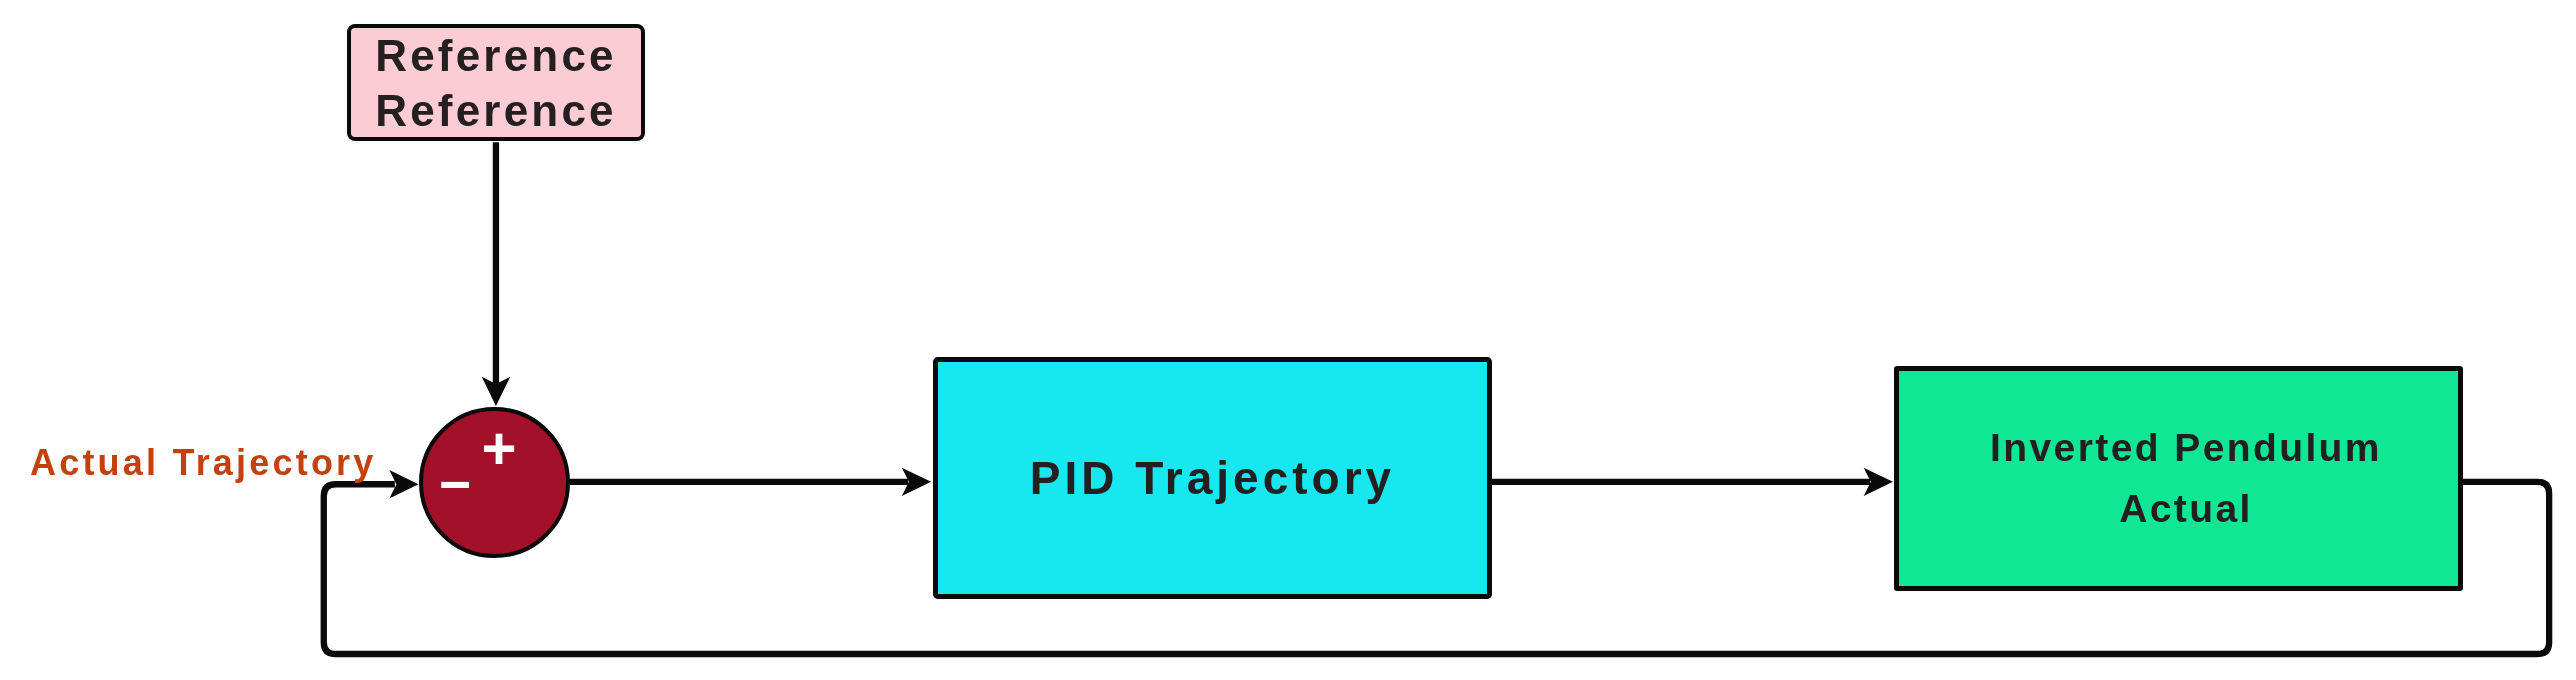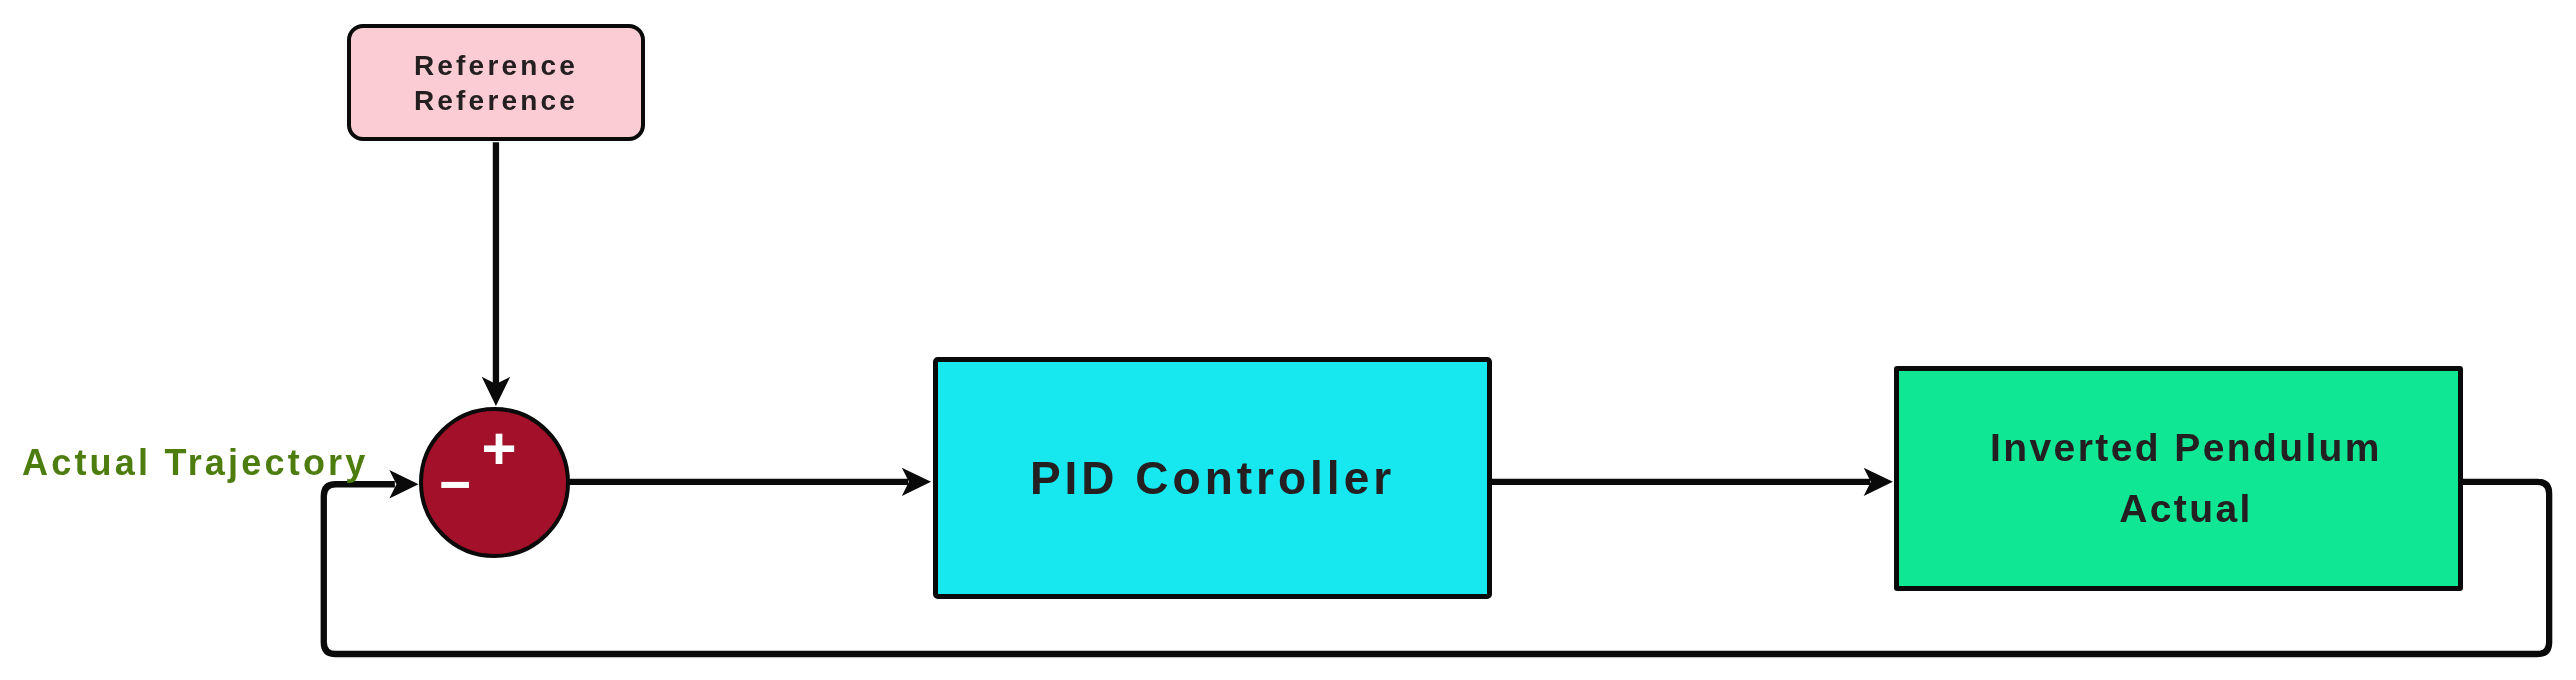--- a/index.html
+++ b/index.html
@@ -44,22 +44,22 @@
     justify-content: center;
     text-align: center;
     color: #242021;
     font-weight: bold;
   }
   .box-reference {
     left: 347px; top: 24px;
     width: 298px; height: 117px;
     background: #fbccd3;
     border: 4.7px solid #0a0a0a;
-    border-radius: 16px;
-    font-size: 28px;
+    border-radius: 8px;
+    font-size: 44px;
     letter-spacing: 3.2px;
     line-height: 1.25;
   }
   .box-pid {
     left: 933px; top: 357px;
     width: 559px; height: 242px;
     background: #17e7ef;
     border: 5.5px solid #0a0a0a;
     border-radius: 4.7px;
     font-size: 46px;
@@ -97,22 +97,22 @@
     left: 76px; top: 38px;
     font-size: 60px;
   }
   .sum-minus {
     left: 32px; top: 73px;
     font-size: 55px;
   }
   .floating-label {
     position: absolute;
     z-index: 2;
-    left: 22px; top: 442px;
-    color: #4d7c0f;
+    left: 30px; top: 442px;
+    color: #c2410c;
     font-weight: bold;
     font-size: 36px;
     letter-spacing: 3.2px;
     white-space: nowrap;
   }
 </style>
 </head>
 <body>
 
 <div class="stage">
@@ -144,21 +144,21 @@
     <span>Reference</span>
     <span>Reference</span>
   </div>
 
   <div class="sum-circle">
     <span class="sum-sign sum-plus">+</span>
     <span class="sum-sign sum-minus">−</span>
   </div>
 
   <div class="node box-pid">
-    <span>PID Controller</span>
+    <span>PID Trajectory</span>
   </div>
 
   <div class="node box-plant">
     <span>Inverted Pendulum</span>
     <span>Actual</span>
   </div>
 
   <div class="floating-label">Actual Trajectory</div>
 
 </div>

